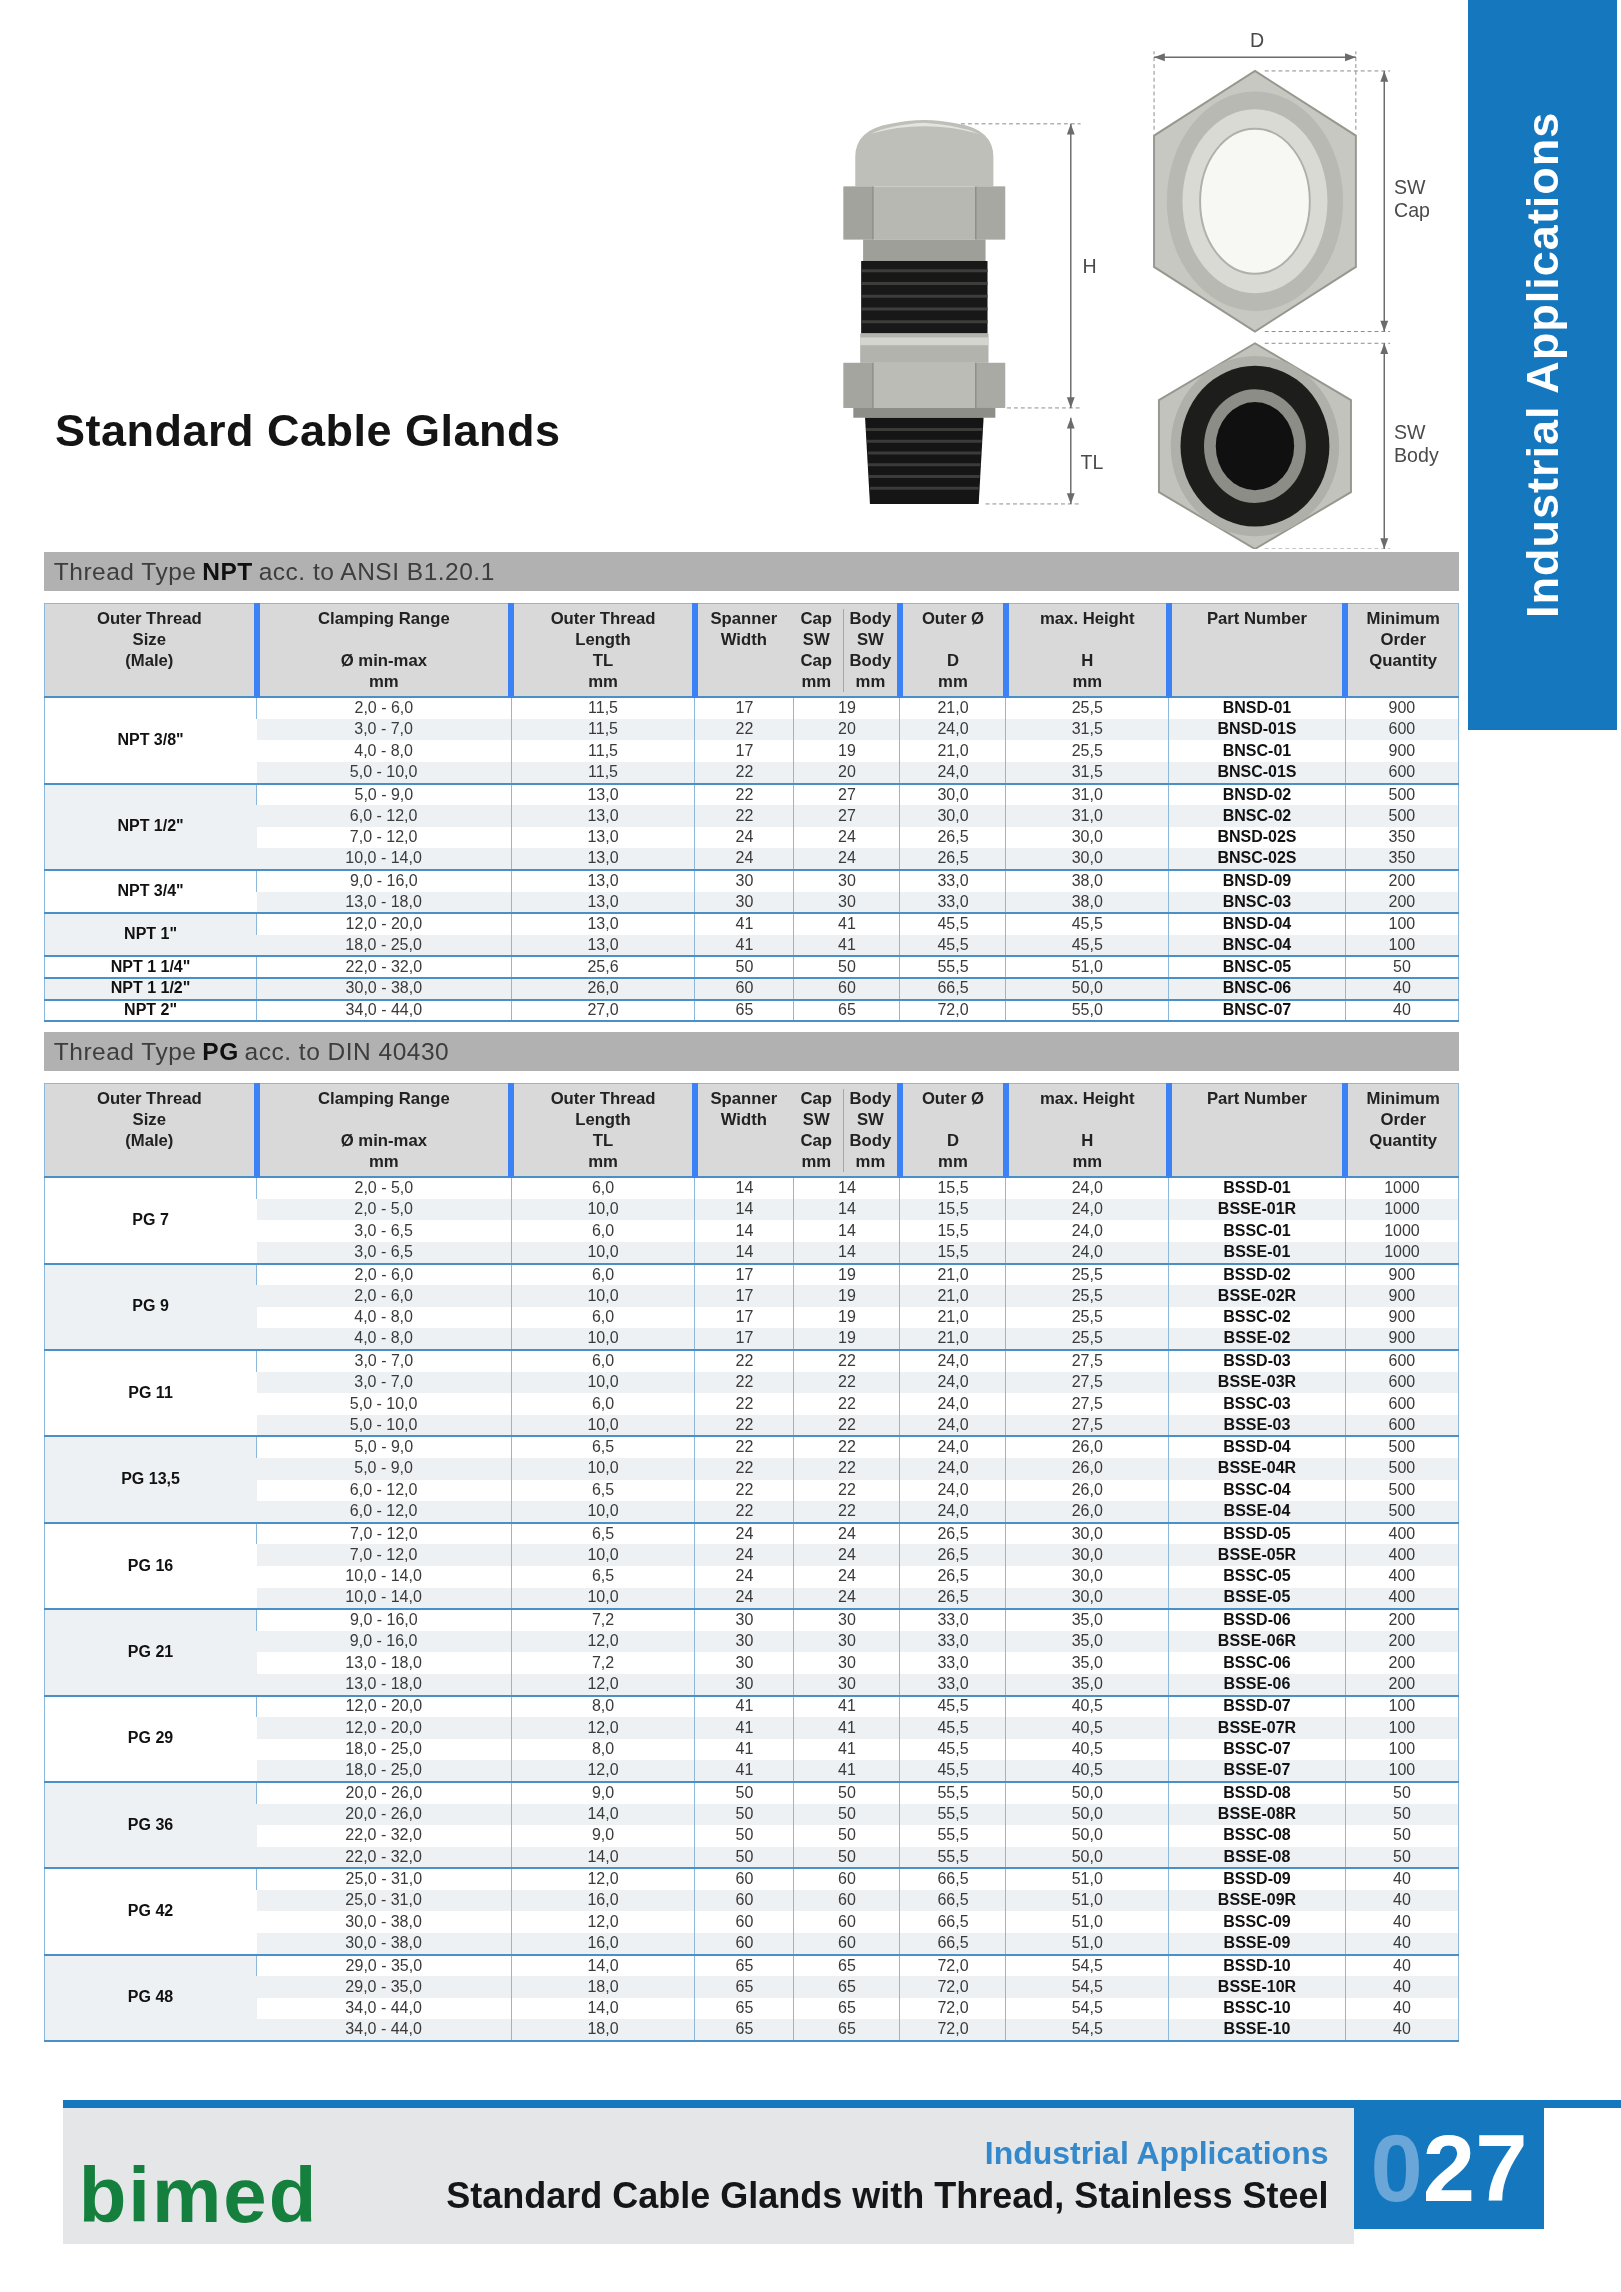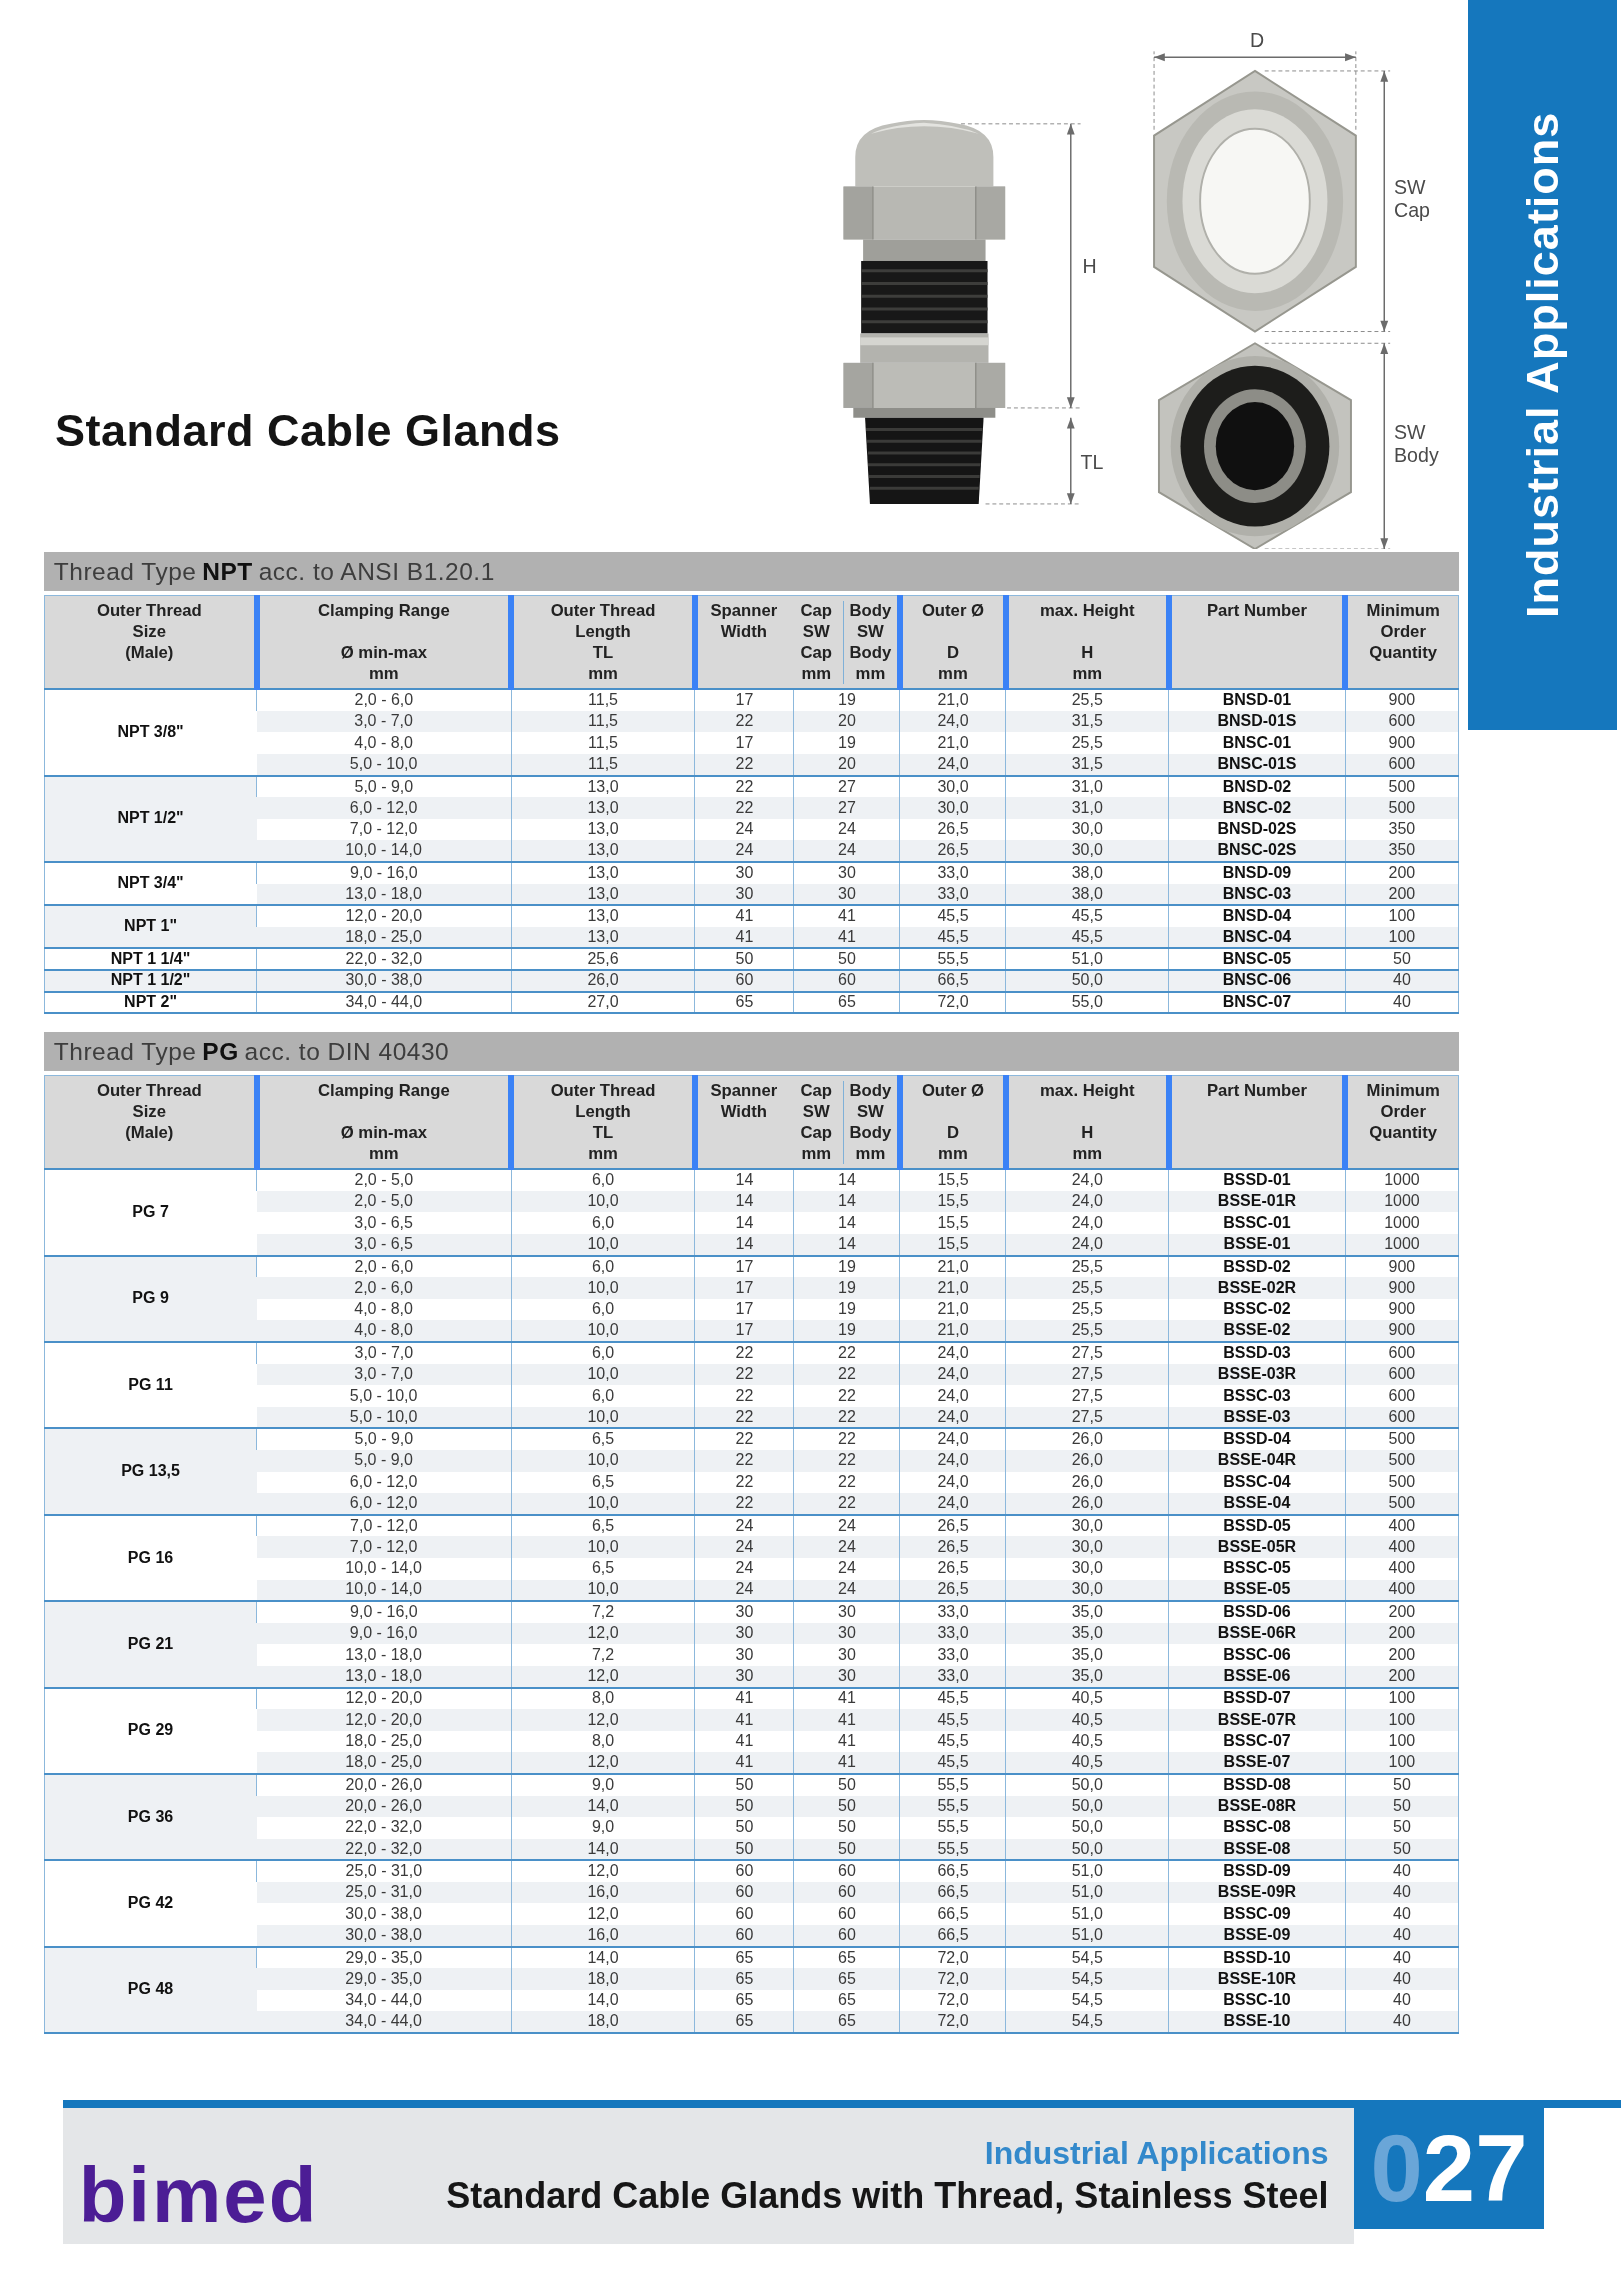--- a/index.html
+++ b/index.html
@@ -21,21 +21,21 @@
   .diagram{position:absolute;left:814px;top:19.6px;width:637px;height:529px;}
   .dim-label{font-size:20px;fill:#4a4a4a;font-family:"Liberation Sans",sans-serif;}
 
   
   .tbl-wrap{position:absolute;left:44px;width:1415px;}
   .tbl-npt{top:552px;}
   .tbl-pg{top:1032px;}
   .tbl-title{height:39px;background:#b1b1b1;display:flex;align-items:center;
     padding-left:9.8px;font-size:24.5px;color:#3d3d3d;letter-spacing:0.5px;}
   .tbl-title b{color:#101010;margin:0 5.9px 0 5.9px;}
-  table{width:100%;border-collapse:collapse;table-layout:fixed;margin-top:4px;
+  table{width:100%;border-collapse:collapse;table-layout:fixed;margin-top:12px;
     border-left:1px solid #8cb8dc;border-right:1px solid #8cb8dc;
     border-top:1px solid #8cb8dc;border-bottom:2px solid #4a90c8;}
   thead th{background:#d9d9d9;border-left:6px solid #3b82f6;
     border-bottom:2px solid #4a90c8;height:91px;box-sizing:border-box;
     padding:4.9px 2px 3.9px;vertical-align:top;font-size:16.7px;font-weight:bold;color:#222;}
   thead th:first-child{border-left:none;}
   .th-inner{display:flex;flex-direction:column;justify-content:space-between;height:100%;text-align:center;}
   .th-top div{line-height:1.25;}
   .th-bot div{line-height:1.25;}
   .sp-grid{display:flex;height:100%;}
@@ -51,21 +51,21 @@
   tbody tr.group-first td{border-top:2px solid #4a90c8;}
   td.part{font-weight:bold;color:#111;}
   td.size-cell{font-weight:bold;color:#111;}
   td.size-cell.g-white{background:#ffffff !important;}
   td.size-cell.g-light{background:#eef1f4 !important;}
 
   
   .footer-strip{position:absolute;left:63px;top:2100px;width:1558px;height:7.8px;background:#1577bd;}
   .footer-band{position:absolute;left:63px;top:2108px;width:1291px;height:136px;background:#e4e6e8;}
   .brand{position:absolute;left:15.7px;top:0;height:174px;display:flex;align-items:center;
-    font-size:78px;font-weight:bold;color:#4c1d95;letter-spacing:2px;}
+    font-size:78px;font-weight:bold;color:#15803d;letter-spacing:2px;}
   .footer-text{position:absolute;right:25.5px;top:0;height:136px;display:flex;
     flex-direction:column;align-items:flex-end;justify-content:center;gap:3.9px;}
   .footer-cat{color:#3389cb;font-weight:bold;font-size:32px;}
   .footer-doc{color:#161616;font-weight:bold;font-size:36px;}
   .page-box{position:absolute;left:1354px;top:2108px;width:190px;height:121px;background:#1577bd;
     display:flex;align-items:center;justify-content:center;
     font-size:94px;font-weight:bold;line-height:1;}
   .page-box .zero{color:#6aa6d8;}
   .page-box .num{color:#ffffff;}
 </style>

